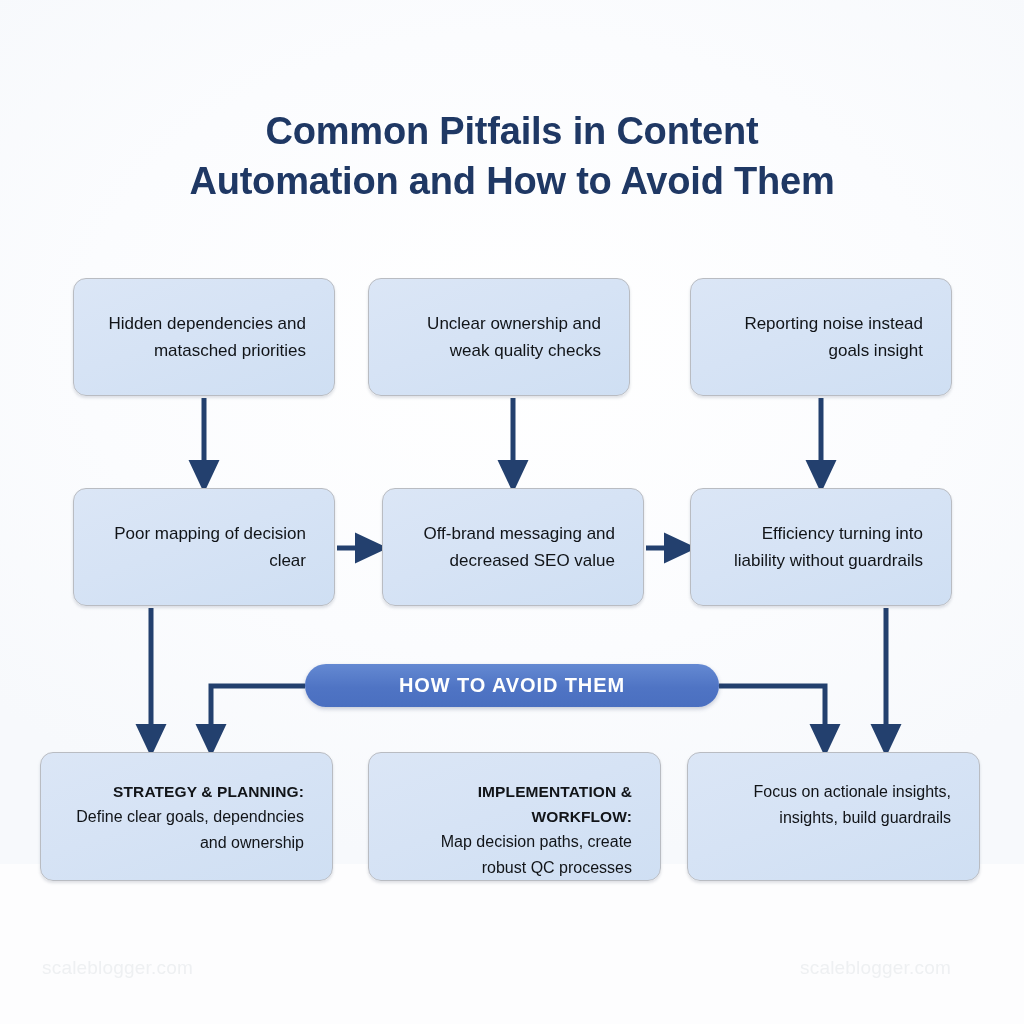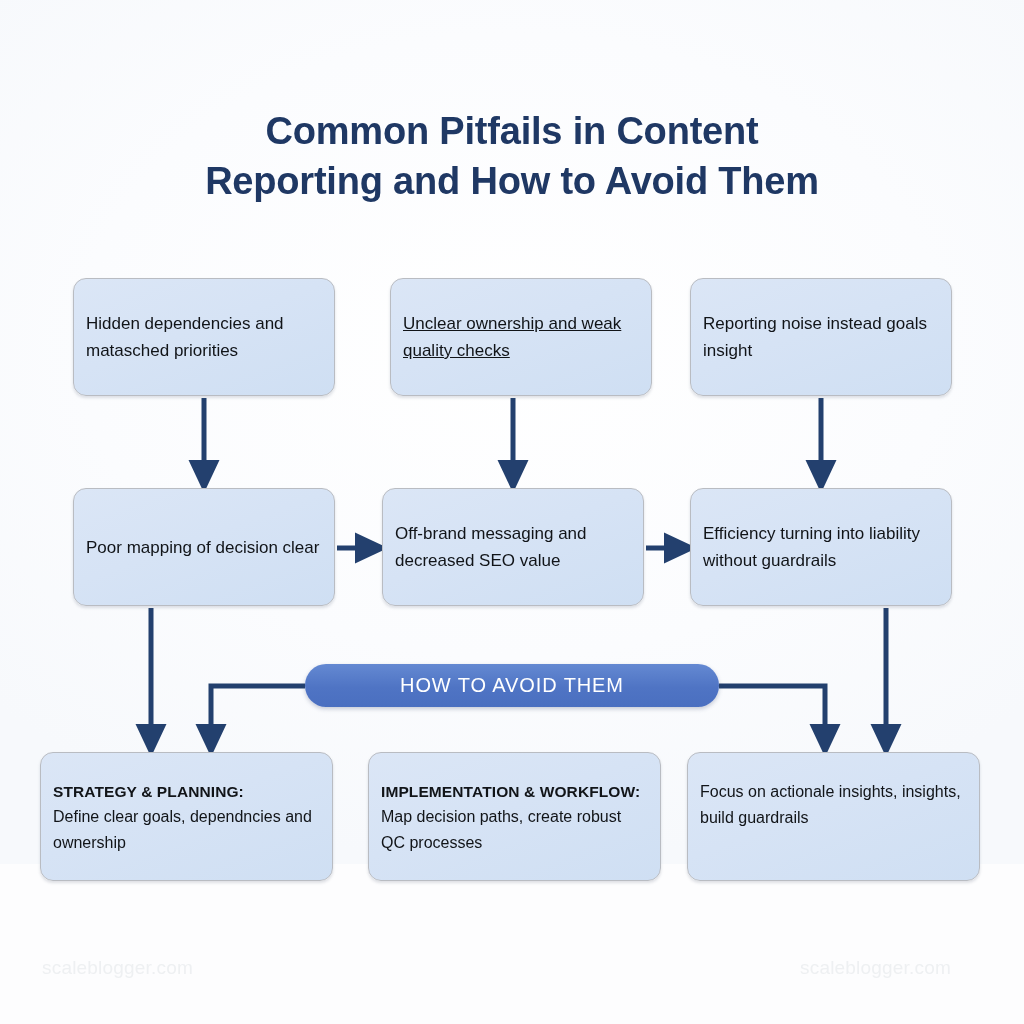--- a/index.html
+++ b/index.html
@@ -43,39 +43,39 @@
   .node {
     position: absolute;
     box-sizing: border-box;
     border: 1px solid #b9bcc2;
     border-radius: 13px;
     background: linear-gradient(160deg, #dbe6f6 0%, #d6e3f5 45%, #cfdff3 100%);
     box-shadow: 0 2px 3px rgba(80,90,110,0.18);
     display: flex;
     align-items: center;
     justify-content: center;
-    text-align: left;
+    text-align: right;
     color: #111418;
     font-size: 17px;
     line-height: 27px;
-    padding: 6px 12px;
+    padding: 6px 28px;
   }
   .node .inner { width: 100%; }
   .node .head {
     display: block;
     font-weight: bold;
     font-size: 15.5px;
     line-height: 25px;
     letter-spacing: 0.1px;
   }
   .node .sub { display: block; }
 
   
   #box-hidden-dependencies { left: 73px;  top: 278px; width: 262px; height: 118px; }
-  #box-unclear-ownership   { left: 390px; top: 278px; width: 262px; height: 118px; text-decoration: underline; }
+  #box-unclear-ownership   { left: 368px; top: 278px; width: 262px; height: 118px; }
   #box-reporting-noise     { left: 690px; top: 278px; width: 262px; height: 118px; }
 
   
   #box-poor-mapping        { left: 73px;  top: 488px; width: 262px; height: 118px; }
   #box-offbrand-messaging  { left: 382px; top: 488px; width: 262px; height: 118px; }
   #box-efficiency-liability{ left: 690px; top: 488px; width: 262px; height: 118px; }
 
   
   #box-strategy-planning   { left: 40px;  top: 752px; width: 293px; height: 129px; }
   #box-implementation      { left: 368px; top: 752px; width: 293px; height: 129px; }
@@ -95,21 +95,21 @@
     top: 664px;
     width: 414px;
     height: 43px;
     border-radius: 21px;
     background: linear-gradient(180deg, #6489d2 0%, #4f74c4 55%, #4a6fc0 100%);
     box-shadow: 0 2px 4px rgba(60,75,110,0.28);
     display: flex;
     align-items: center;
     justify-content: center;
     color: #ffffff;
-    font-weight: normal;
+    font-weight: bold;
     font-size: 20px;
     letter-spacing: 0.9px;
   }
 
   
   #connectors {
     position: absolute;
     left: 0; top: 0;
     width: 1024px; height: 1024px;
     pointer-events: none;
@@ -126,21 +126,21 @@
   #watermark-left  { left: 42px;  top: 957px; }
   #watermark-right { left: 800px; top: 957px; }
 </style>
 </head>
 <body>
 
 <div id="canvas">
 
   <div class="title">
     <span class="l1">Common Pitfails in Content</span>
-    <span class="l2">Reporting and How to Avoid Them</span>
+    <span class="l2">Automation and How to Avoid Them</span>
   </div>
 
   <svg id="connectors" viewBox="0 0 1024 1024" xmlns="http://www.w3.org/2000/svg">
     <defs>
       <marker id="arrowhead" markerWidth="7" markerHeight="7" refX="3.2" refY="3.5" orient="auto" markerUnits="strokeWidth">
         <path d="M0,0.4 L6.6,3.5 L0,6.6 Z" fill="#23406e"></path>
       </marker>
     </defs>
 
     <g stroke="#23406e" stroke-width="5" fill="none" marker-end="url(#arrowhead)">

